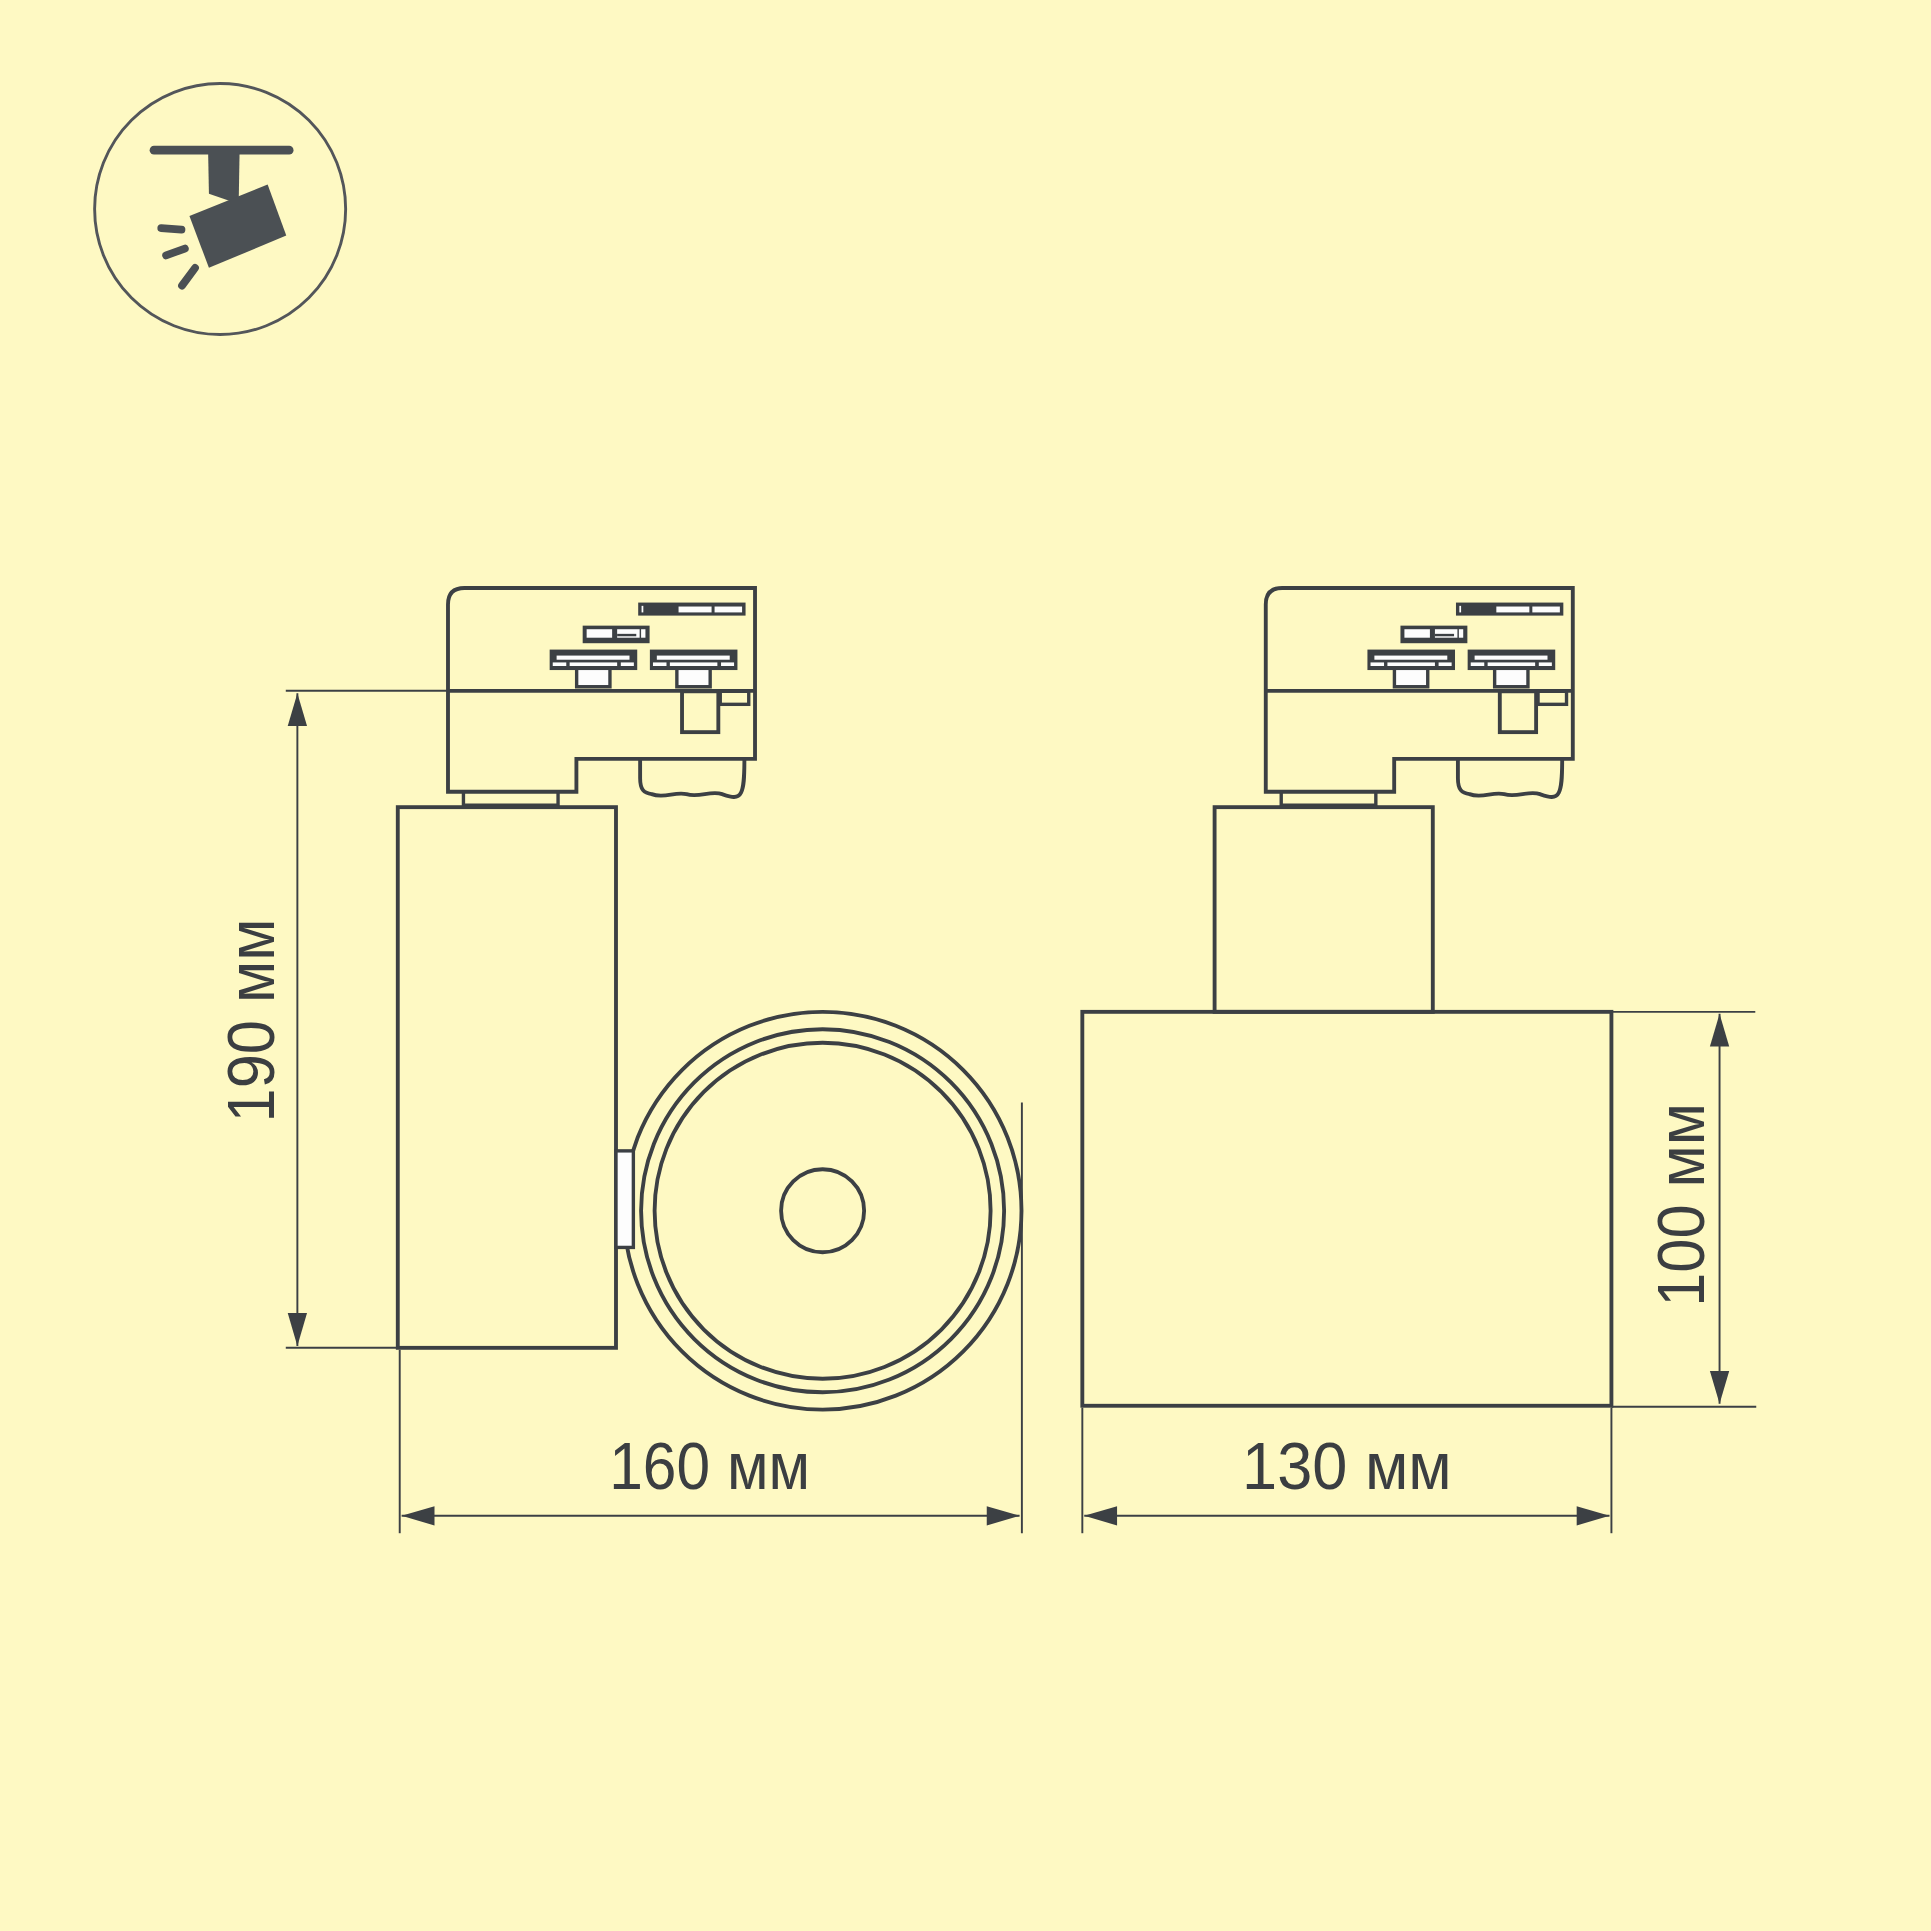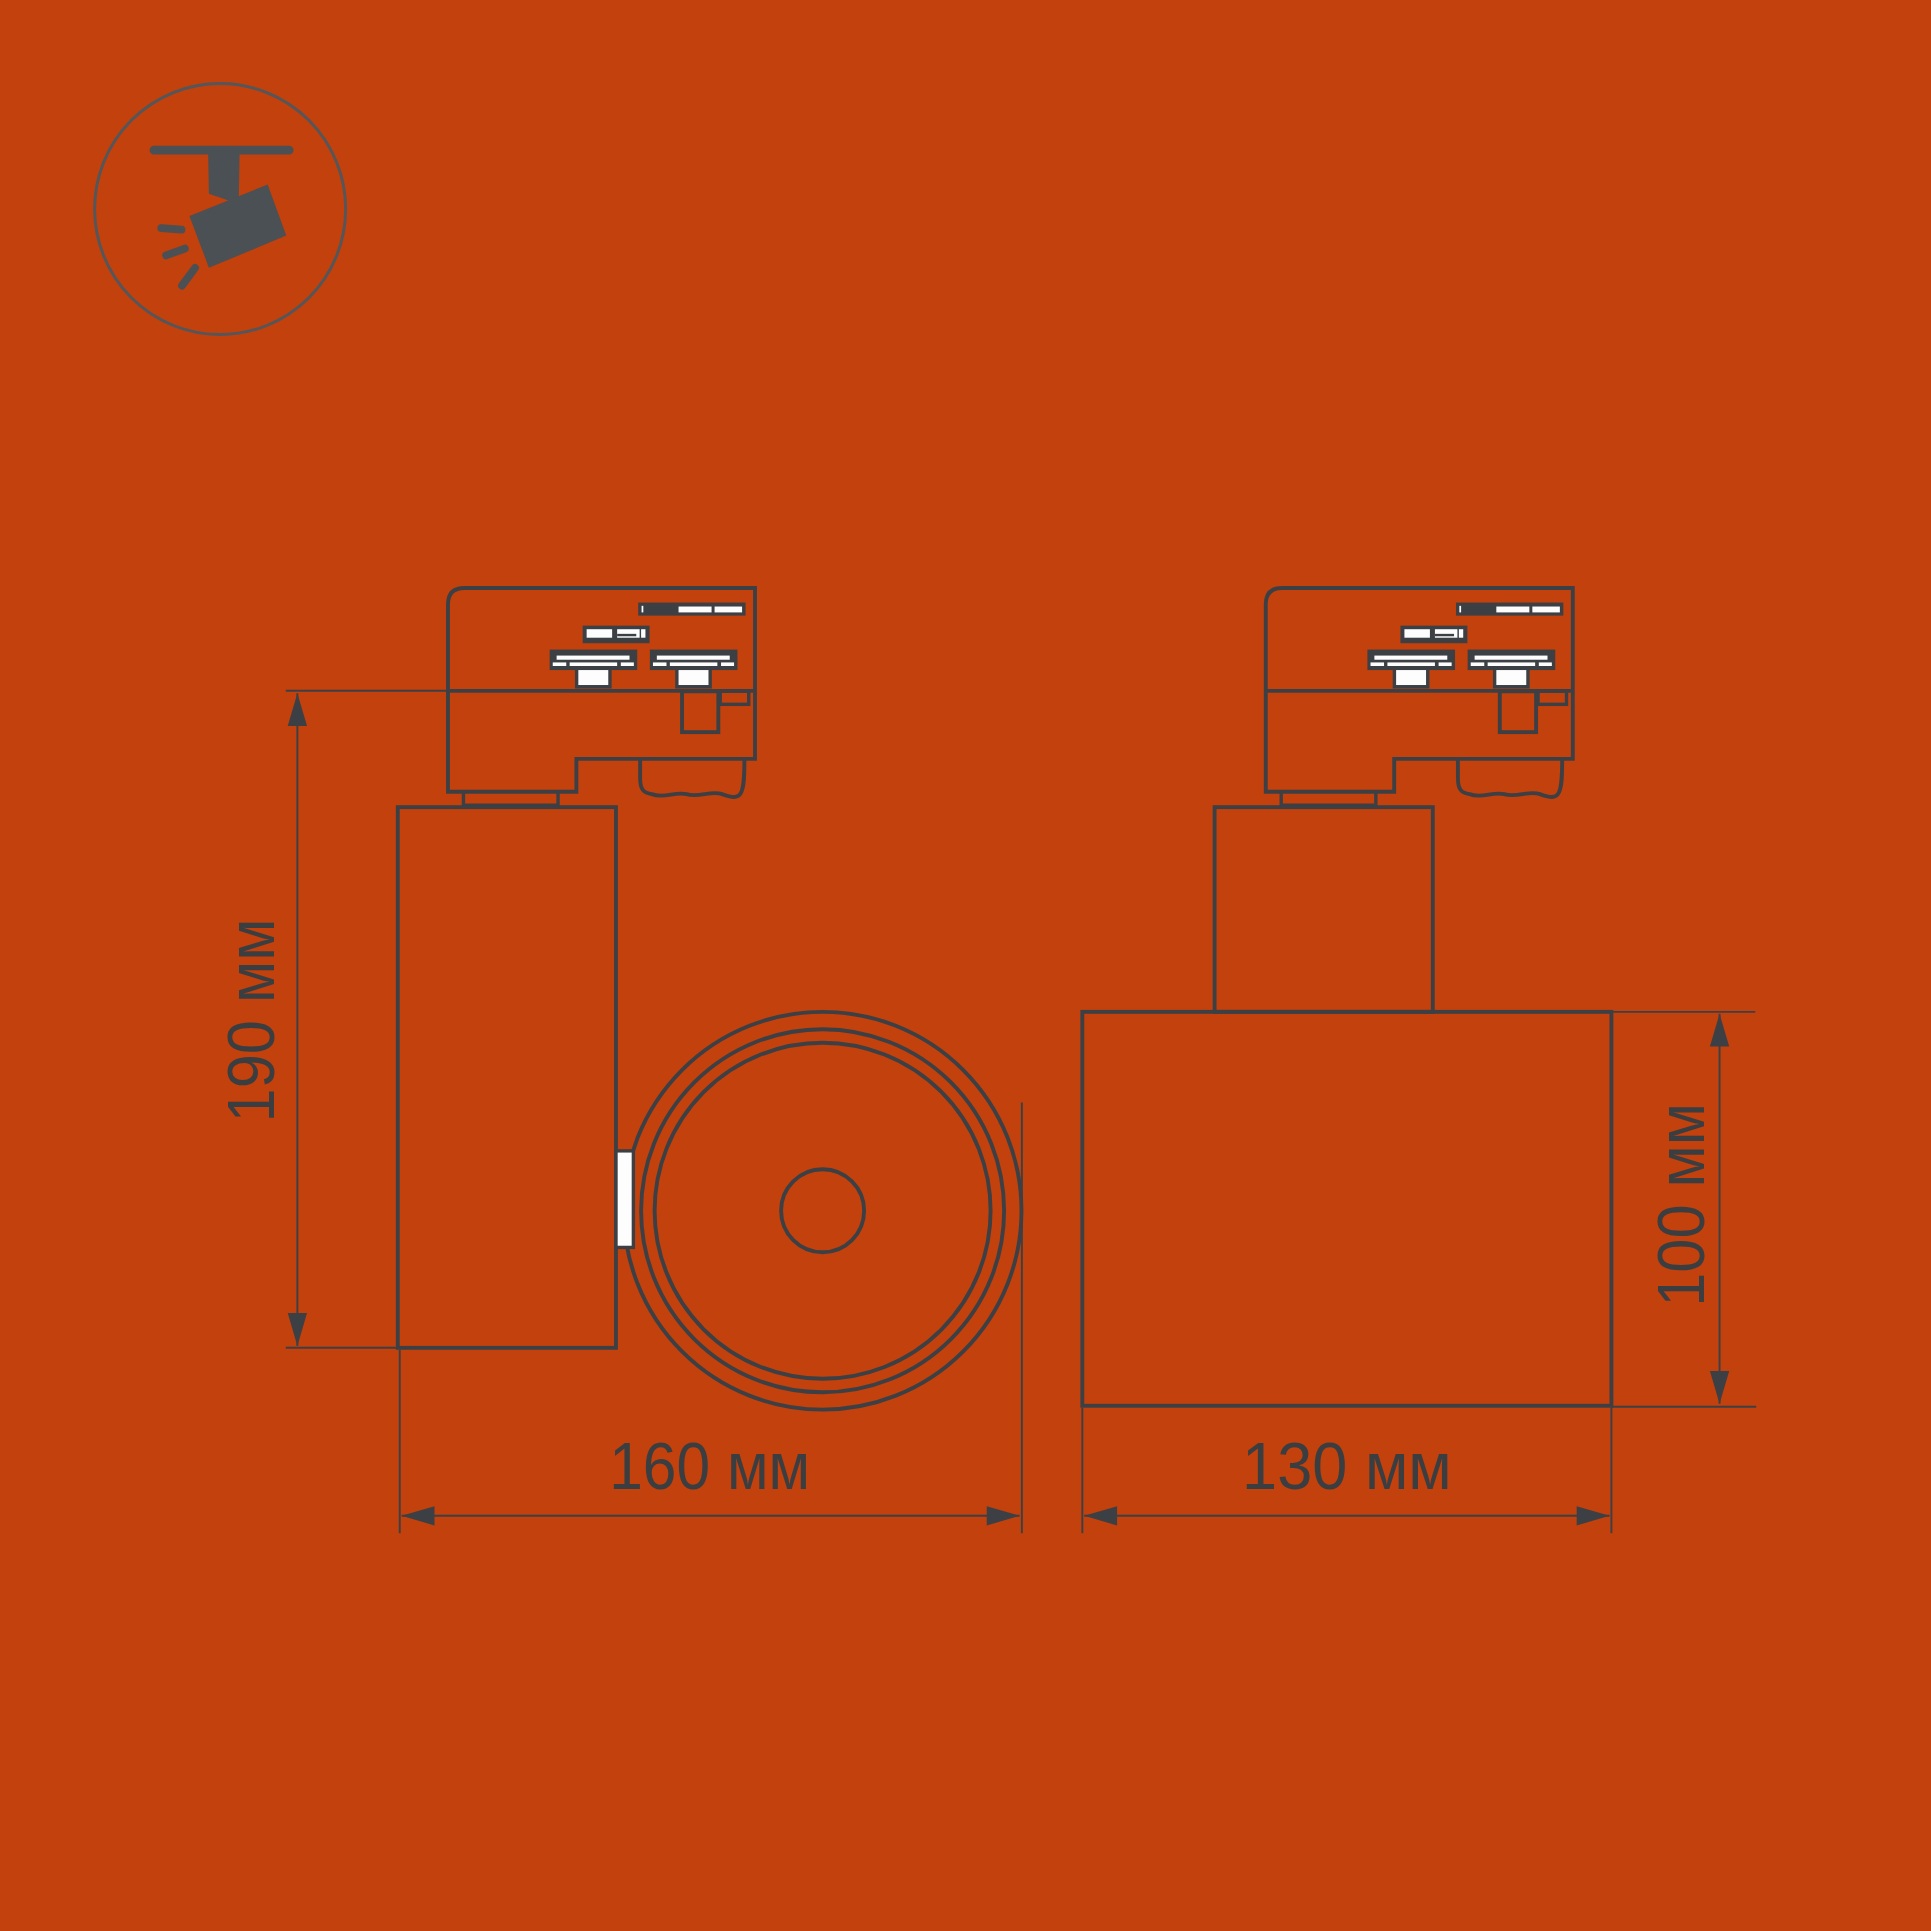--- a/index.html
+++ b/index.html
@@ -1,16 +1,16 @@
 <!DOCTYPE html>
 <html><head>
 <meta charset="utf-8">
 <style>
   html,body{margin:0;padding:0;background:#fdfdfd;}
-  #page{width:1931px;height:1931px;position:relative;background:#c2410c;}
+  #page{width:1931px;height:1931px;position:relative;background:#fef9c3;}
   svg{display:block;}
   text{font-family:"Liberation Sans", sans-serif; fill:#3b3e41;}
 </style>
 </head>
 <body>
 <div id="page">
 <svg width="1931" height="1931" viewBox="0 0 2000 2000">
 
 <g id="icon">
 

